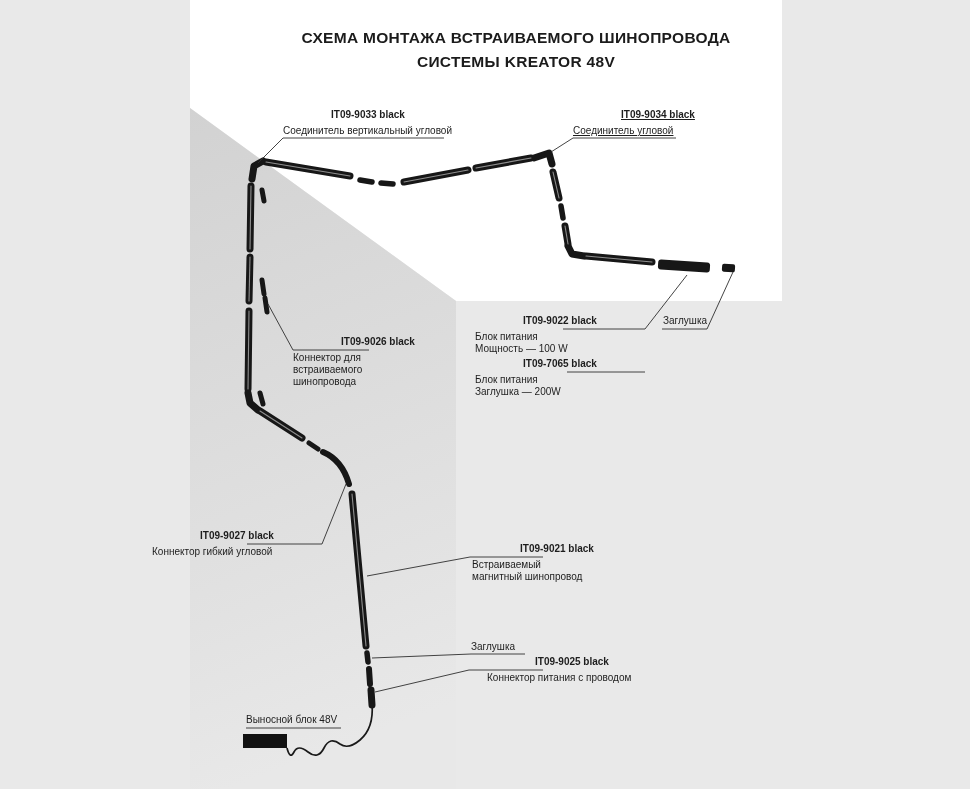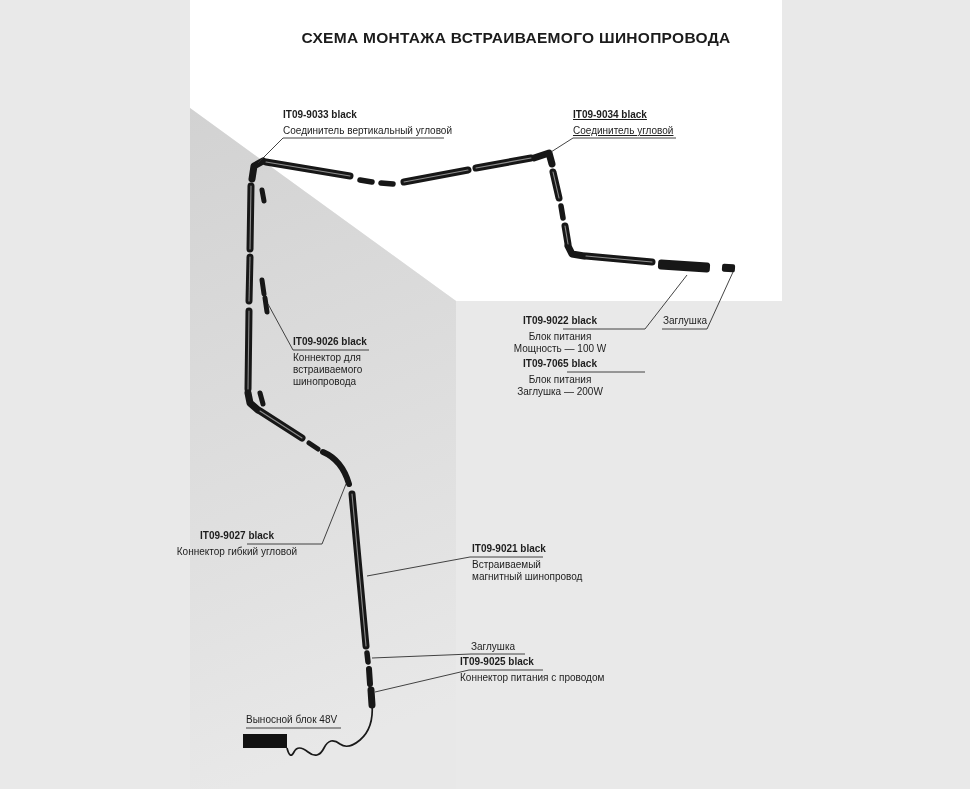--- a/index.html
+++ b/index.html
@@ -3,22 +3,22 @@
 <meta charset="utf-8">
 <style>
   * { margin:0; padding:0; box-sizing:border-box; }
   html,body { background:#e9e9e9; }
   body { width:970px; height:789px; font-family:"Liberation Sans", sans-serif; }
   .stage { position:relative; width:970px; height:789px; overflow:hidden; background:#e9e9e9; }
   .art { position:absolute; left:0; top:0; }
   .title { position:absolute; top:26px; left:190px; width:652px; text-align:center;
            font-weight:700; font-size:15.5px; line-height:24px; color:#1b1b1b; letter-spacing:.3px; }
   .callout { position:absolute; font-size:10px; line-height:12px; color:#1d1d1d; white-space:nowrap; }
-  .callout .code { font-weight:700; margin-bottom:4px; }
-  .ra { text-align:center; width:170px; }
+  .callout .code { font-weight:700; margin-bottom:4px;margin-left:48px; }
+  .ra { text-align:left; width:170px; }
 </style>
 </head>
 <body>
 
 <div class="stage">
 
   <svg class="art" width="970" height="789" viewBox="0 0 970 789">
     <defs>
       <linearGradient id="wallg" x1="0" y1="0" x2="0.15" y2="1">
         <stop offset="0" stop-color="#d2d2d2"></stop>
@@ -97,20 +97,21 @@
       <polyline points="247,544 322,544 346,484"></polyline>
       <polyline points="543,557 470,557 367,576"></polyline>
       <polyline points="525,654 471,654 372,658"></polyline>
       <polyline points="543,670 469,670 375,692"></polyline>
       <polyline points="246,728 341,728"></polyline>
     </g>
   </svg>
 
   <div class="title">
     <div>СХЕМА МОНТАЖА ВСТРАИВАЕМОГО ШИНОПРОВОДА</div>
+    <div>СИСТЕМЫ KREATOR 48V</div>
   </div>
 
   <div class="callout" style="left:283px;top:109px;">
     <div class="code">IT09-9033 black</div>
     <div>Соединитель вертикальный угловой</div>
   </div>
 
   <div class="callout" style="left:573px;top:109px;text-decoration:underline;">
     <div class="code">IT09-9034 black</div>
     <div>Соединитель угловой</div>
@@ -147,21 +148,21 @@
   <div class="callout" style="left:472px;top:543px;">
     <div class="code">IT09-9021 black</div>
     <div>Встраиваемый</div>
     <div>магнитный шинопровод</div>
   </div>
 
   <div class="callout" style="left:471px;top:641px;">
     <div>Заглушка</div>
   </div>
 
-  <div class="callout" style="left:460px;top:656px;">
+  <div class="callout" style="left:487px;top:656px;">
     <div class="code">IT09-9025 black</div>
     <div>Коннектор питания с проводом</div>
   </div>
 
   <div class="callout" style="left:246px;top:714px;">
     <div>Выносной блок 48V</div>
   </div>
 
 </div>
 

